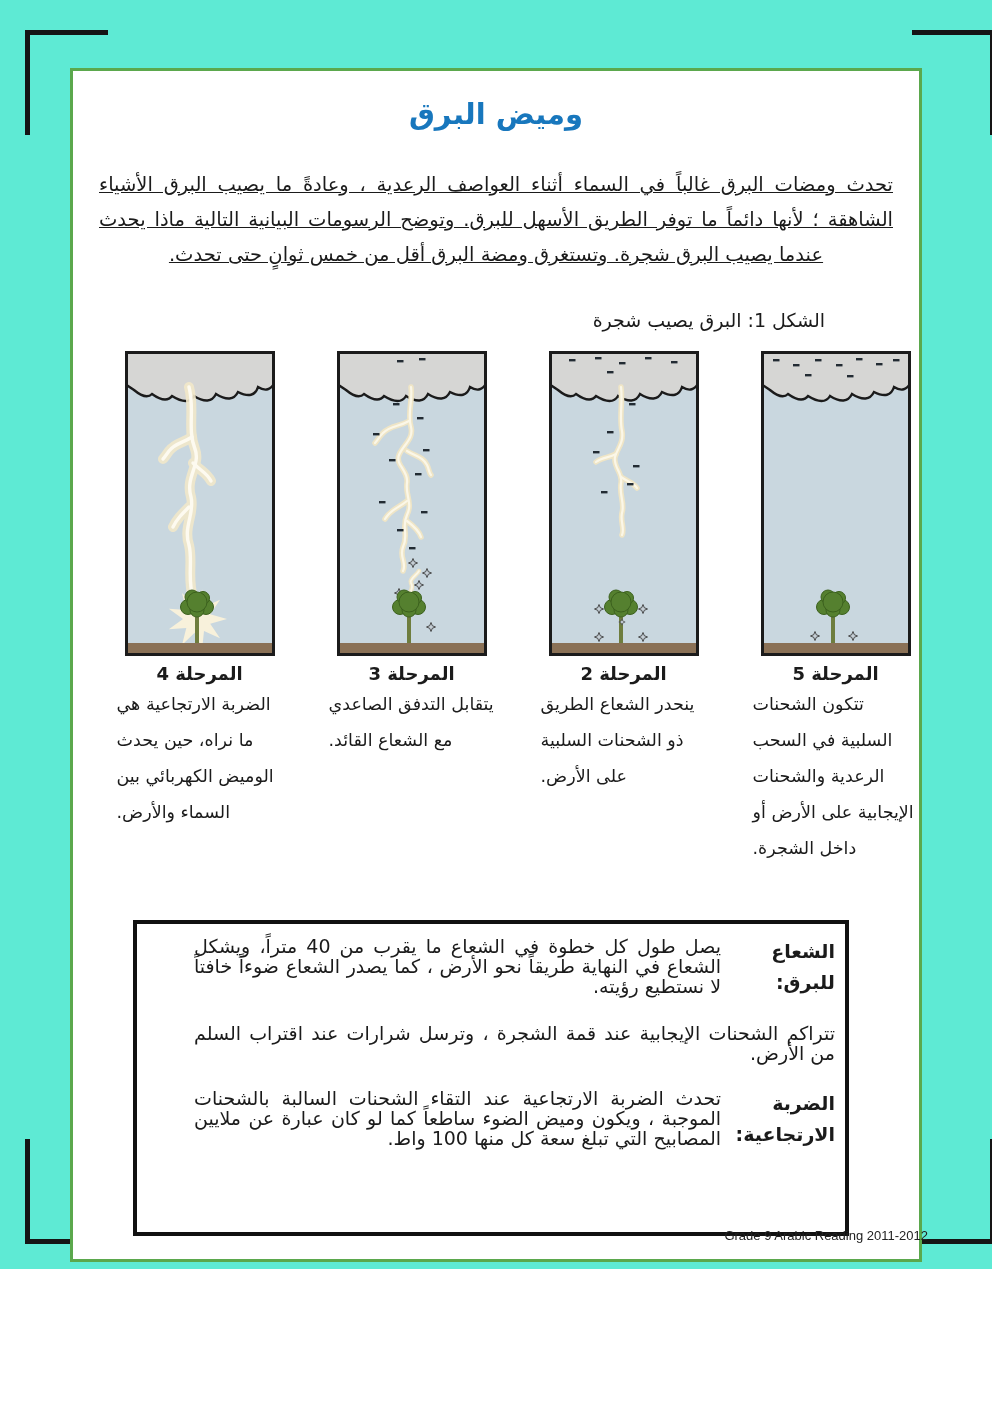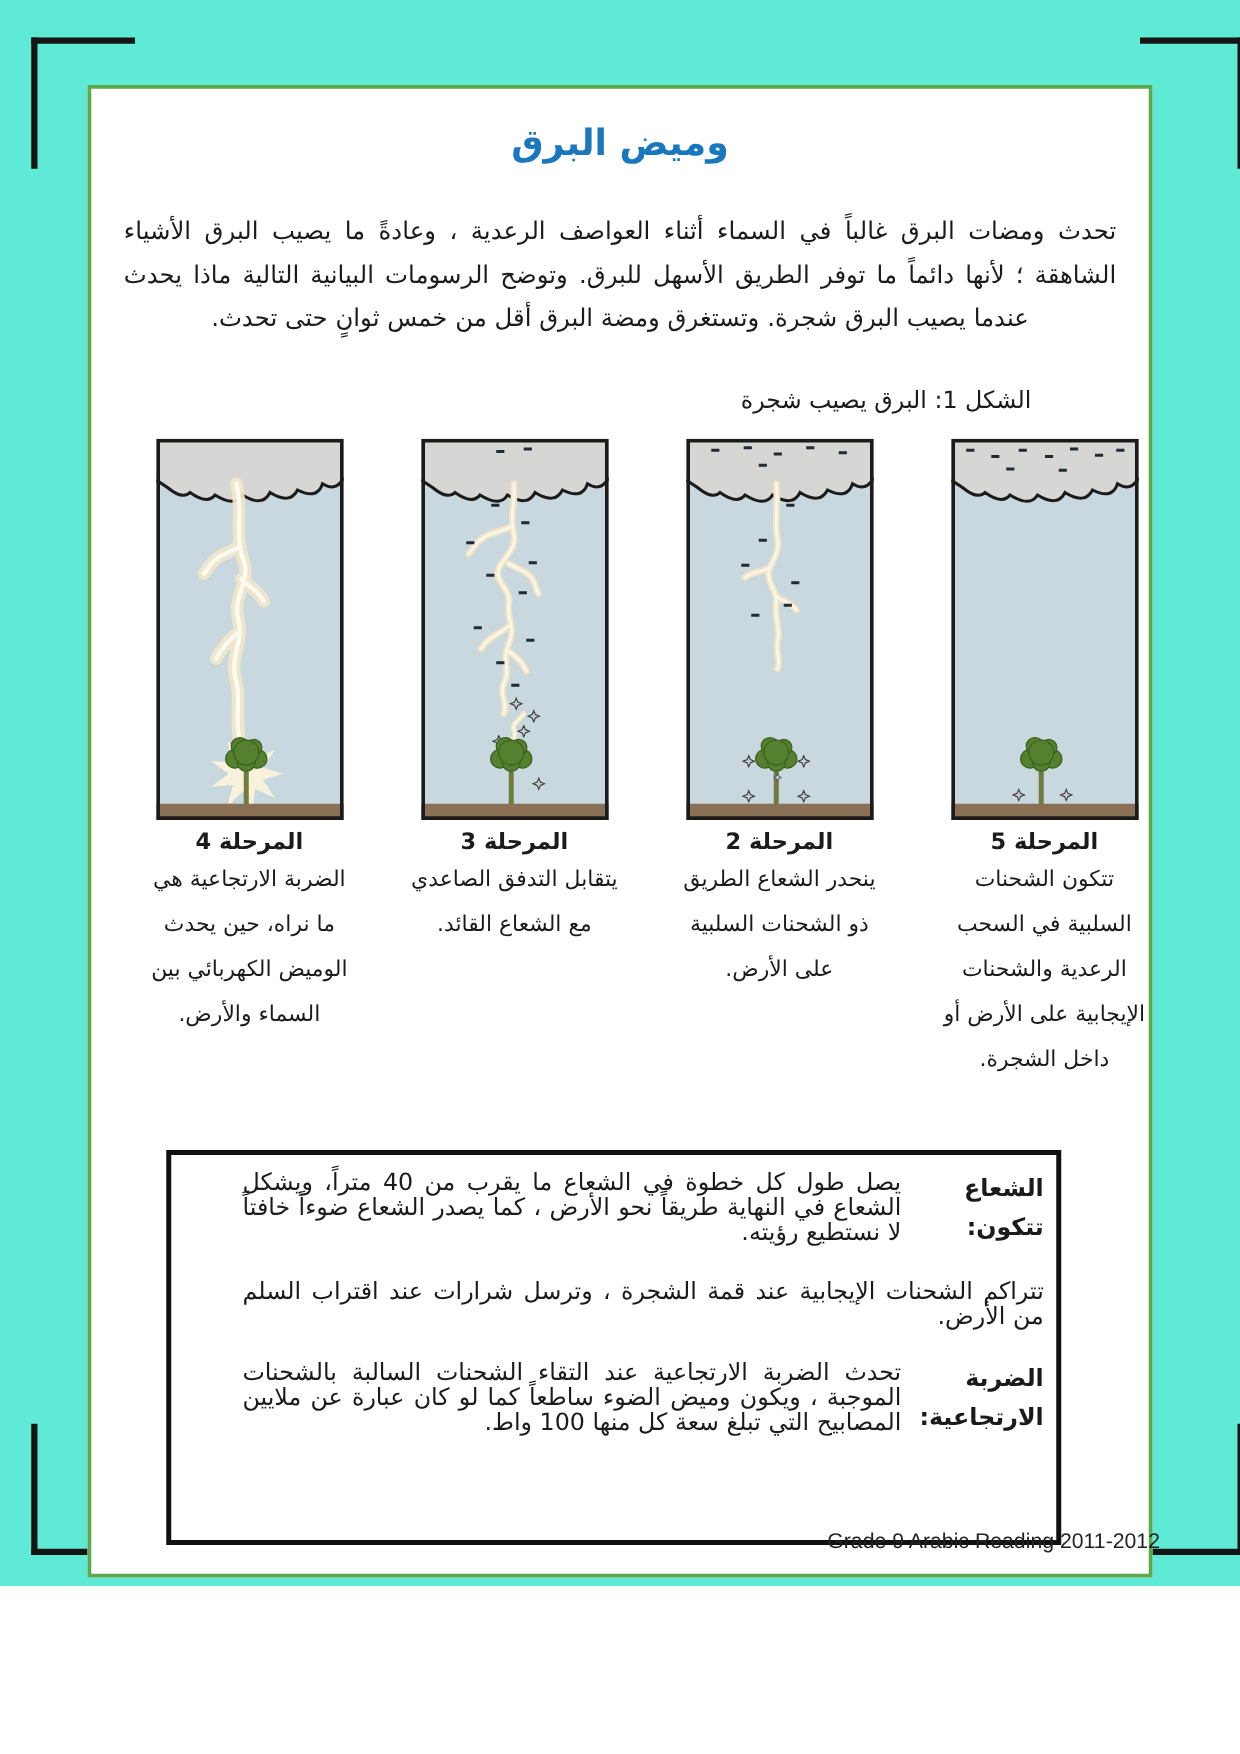--- a/index.html
+++ b/index.html
@@ -10,41 +10,41 @@
   .crop-tl{left:25px;top:30px;width:78px;height:100px;border-left:5px solid #151515;border-top:5px solid #151515;}
   .crop-tr{right:25px;top:30px;width:78px;height:100px;border-right:5px solid #151515;border-top:5px solid #151515;}
   .crop-bl{left:25px;bottom:25px;width:78px;height:100px;border-left:5px solid #151515;border-bottom:5px solid #151515;}
   .crop-br{right:25px;bottom:25px;width:78px;height:100px;border-right:5px solid #151515;border-bottom:5px solid #151515;}
   
   .frame{position:absolute;left:70px;top:68px;width:852px;height:1194px;
          border:3px solid #5BA84D;box-sizing:border-box;background:#ffffff;}
   .title{position:absolute;top:26px;left:0;right:0;text-align:center;direction:rtl;
          color:#1877BD;font-size:29px;font-weight:bold;}
   .intro{position:absolute;top:96px;left:26px;right:26px;direction:rtl;
-         text-align:justify;text-align-last:center;font-size:19.5px;line-height:35px;}
+         text-align:justify;text-align-last:center;font-size:19.5px;line-height:35px;text-decoration:underline;}
   .figure-caption{position:absolute;top:238px;right:94px;direction:rtl;font-size:19px;}
   
   .figure{position:absolute;top:280px;left:0;right:0;}
   .panels{display:flex;flex-direction:row;justify-content:center;gap:19px;direction:rtl;}
   .stage-col{width:150px;margin-left:43px;}
   .panel{display:block;width:150px;height:305px;}
   .stage-label{text-align:center;font-weight:bold;font-size:18px;margin-top:7px;direction:rtl;}
-  .stage-desc{text-align:center;font-size:17.5px;line-height:36px;direction:rtl;
+  .stage-desc{text-align:left;font-size:17.5px;line-height:36px;direction:rtl;
               width:166px;margin:2px -8px 0 -8px;}
   
   .defs-box{position:absolute;left:60px;top:849px;width:716px;height:316px;
             border:4px solid #111111;box-sizing:border-box;direction:rtl;padding:12px 10px 0 14px;}
   .def-row{display:flex;gap:8px;}
   .def-row + .def-row{margin-top:25px;}
   .def-term{width:106px;flex:0 0 106px;font-weight:bold;font-size:19px;line-height:31px;text-align:right;}
   .def-text{flex:1;font-size:19px;line-height:20px;text-align:justify;margin-left:43px;}
   
   .page-num{position:absolute;left:0;right:40px;bottom:24px;text-align:center;
             font-weight:bold;font-size:19px;font-family:"Liberation Sans",sans-serif;}
-  .course{position:absolute;right:92px;bottom:26px;font-size:17px;color:#222;
+  .course{position:absolute;right:92px;bottom:26px;font-size:13px;color:#222;
           font-family:"Liberation Sans",sans-serif;}
 </style>
 </head>
 <body>
 
 <div class="page">
 
   <div class="crop crop-tl"></div>
   <div class="crop crop-tr"></div>
   <div class="crop crop-bl"></div>
@@ -259,21 +259,21 @@
           </svg>
           <div class="stage-label">المرحلة 4</div>
           <div class="stage-desc">الضربة الارتجاعية هي ما نراه، حين يحدث الوميض الكهربائي بين السماء والأرض.</div>
         </div>
 
       </div>
     </div>
 
     <div class="defs-box">
       <div class="def-row">
-        <div class="def-term">الشعاع تتكون:</div>
+        <div class="def-term">الشعاع للبرق:</div>
         <div class="def-text">يصل طول كل خطوة في الشعاع ما يقرب من 40 متراً، ويشكل الشعاع في النهاية طريقاً نحو الأرض ، كما يصدر الشعاع ضوءاً خافتاً لا نستطيع رؤيته.</div>
       </div>
       <div class="def-row">
         <div class="def-text">تتراكم الشحنات الإيجابية عند قمة الشجرة ، وترسل شرارات عند اقتراب السلم من الأرض.</div>
       </div>
       <div class="def-row">
         <div class="def-term">الضربة الارتجاعية:</div>
         <div class="def-text">تحدث الضربة الارتجاعية عند التقاء الشحنات السالبة بالشحنات الموجبة ، ويكون وميض الضوء ساطعاً كما لو كان عبارة عن ملايين المصابيح التي تبلغ سعة كل منها 100 واط.</div>
       </div>
     </div>

